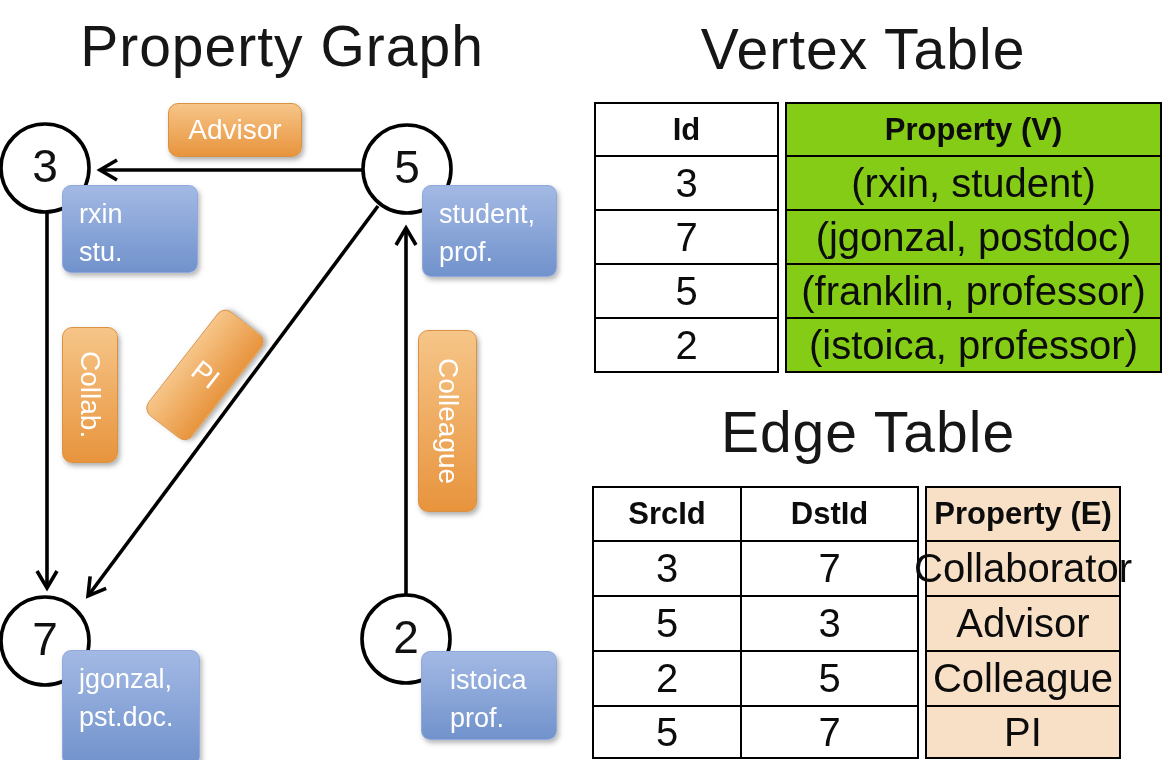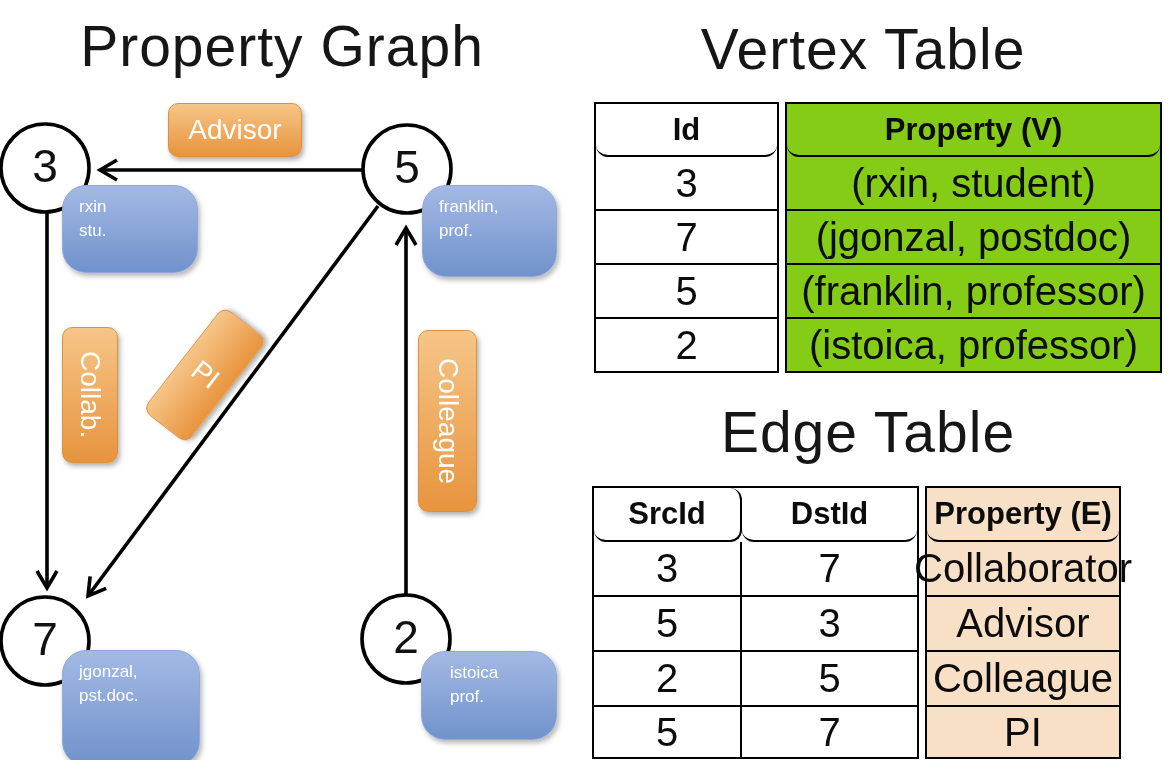--- a/index.html
+++ b/index.html
@@ -16,35 +16,35 @@
   .node-num { position:absolute; color:#111; font-size:46px; font-weight:400;
               transform:translate(-50%,-54%); }
 
   
   .obox { position:absolute; border-radius:10px;
           background:linear-gradient(#f6c588, #e8943d);
           border:1px solid #db9240;
           box-shadow:2px 3px 5px rgba(110,110,110,.55);
           display:flex; align-items:center; justify-content:center;
           color:#fff; font-size:28px; }
-  .bbox { position:absolute; border-radius:24px;
+  .bbox { position:absolute; border-radius:9px;
           background:linear-gradient(#a3b9e4, #7192cc);
           border:1px solid #8fa9dc;
           box-shadow:2px 3px 5px rgba(110,110,110,.5);
-          color:#fff; font-size:17px; line-height:1.42;
+          color:#fff; font-size:27px; line-height:1.42;
           padding:9px 8px 0 16px; }
   .vtext { writing-mode:vertical-rl; }
 
   
   .ttable { position:absolute; display:flex; }
   .sub { border:2.5px solid #000; background:#fff; }
   .cell { display:flex; align-items:center; justify-content:center;
           border-bottom:2px solid #000; color:#0c0c0c; }
   .cell:last-child { border-bottom:none; }
-  .hdr  { font-weight:700; font-size:31px;border-radius:12px; }
+  .hdr  { font-weight:700; font-size:31px; }
   .numc { font-size:40px; }
   .propc{ font-size:40px; }
   .fill-blue  { background:#84cc16; }
   .fill-peach { background:#f7e0c6; }
   .twocol { display:grid; grid-template-columns:148px 175px; }
   .twocol .cell { border-bottom:2px solid #000; }
   .twocol .cell:nth-last-child(-n+2) { border-bottom:none; }
   .twocol .cell:nth-child(odd) { border-right:2px solid #000; }
 </style>
 </head>
@@ -88,21 +88,21 @@
   </div>
   <div class="obox" style="left:418px; top:330px; width:59px; height:182px;">
     <span class="vtext">Colleague</span>
   </div>
 
   <div class="bbox" style="left:62px; top:185px; width:136px; height:88px;">
     <div>rxin</div>
     <div>stu.</div>
   </div>
   <div class="bbox" style="left:422px; top:185px; width:135px; height:92px;">
-    <div>franklin,</div>
+    <div>student,</div>
     <div>prof.</div>
   </div>
   <div class="bbox" style="left:62px; top:650px; width:138px; height:116px;">
     <div>jgonzal,</div>
     <div>pst.doc.</div>
   </div>
   <div class="bbox" style="left:421px; top:651px; width:136px; height:89px;padding-left:28px;">
     <div>istoica</div>
     <div>prof.</div>
   </div>

